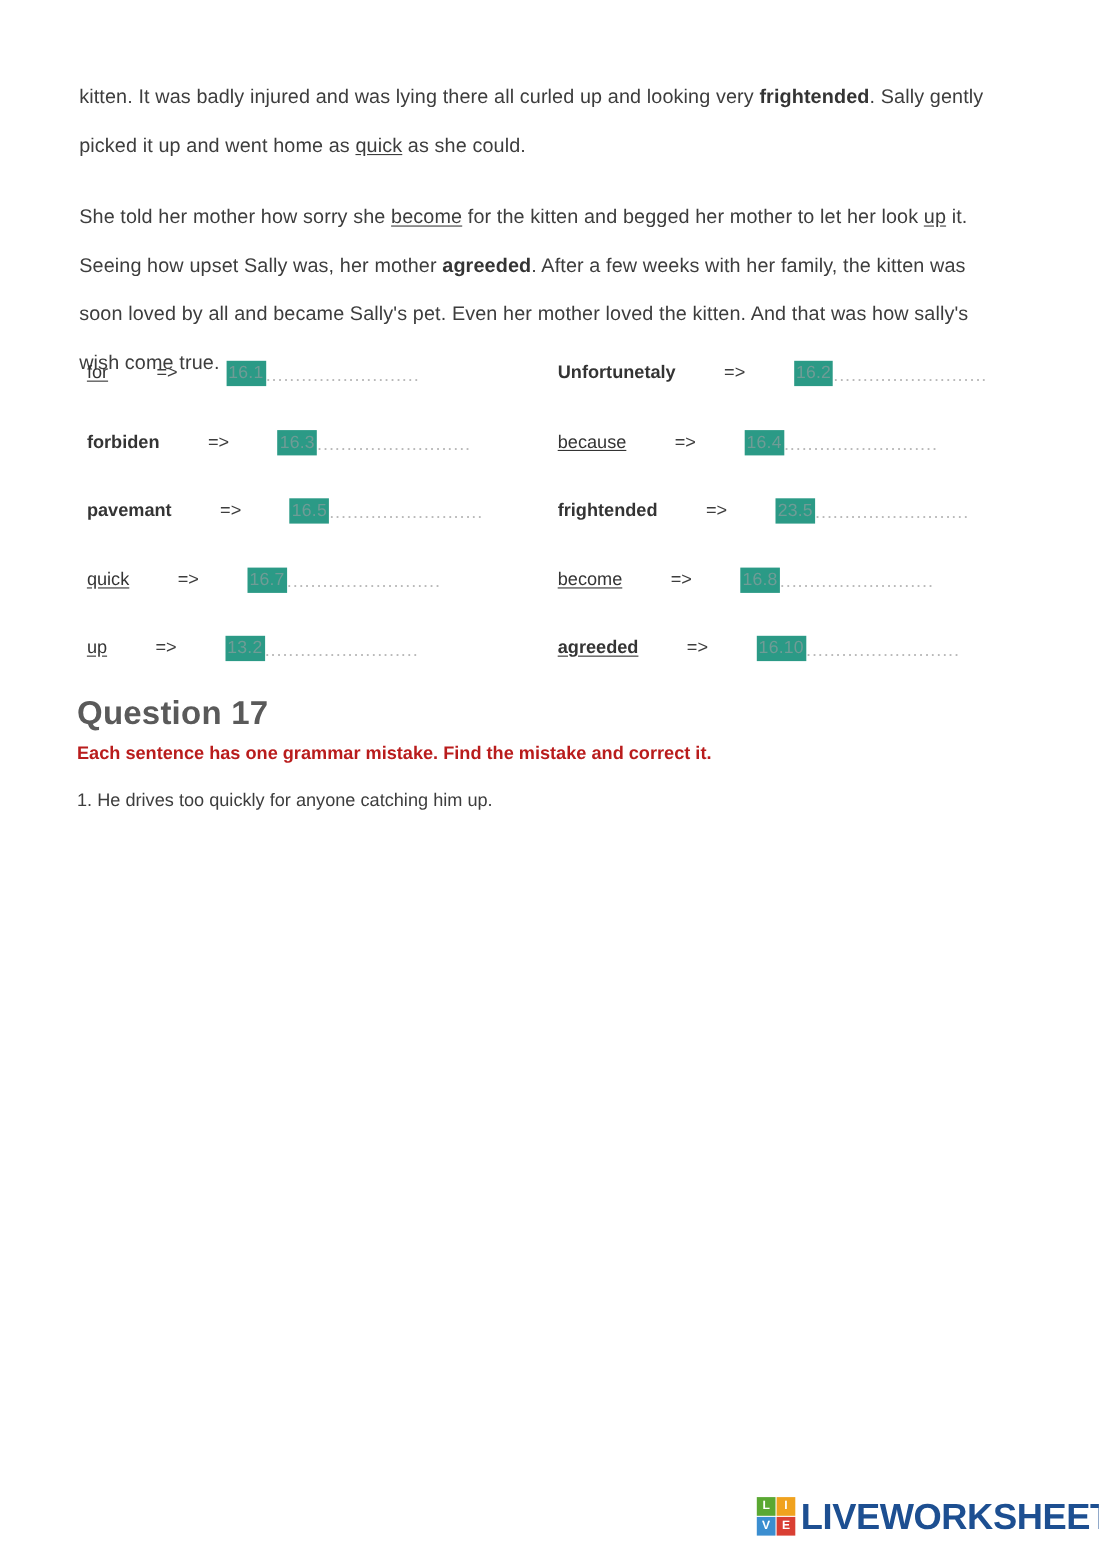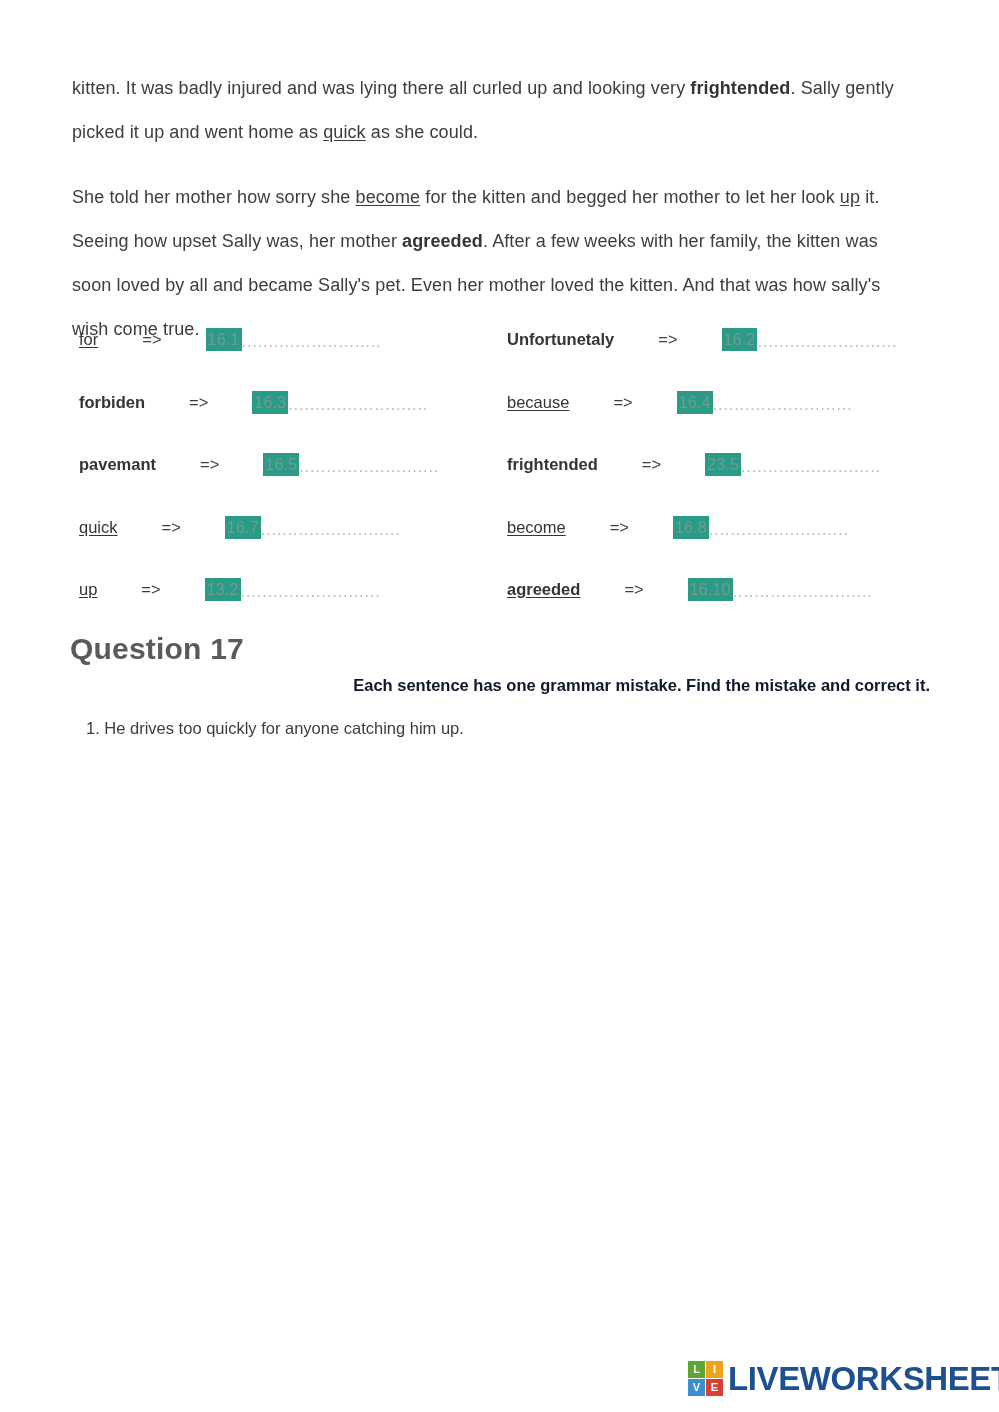--- a/index.html
+++ b/index.html
@@ -111,27 +111,26 @@
     font-size: 30px;
     font-weight: 700;
     color: #5a5a5a;
     line-height: 38px;
     margin: 0 0 4px 0;
     letter-spacing: 0.2px;
   }
   .q-instr {
     font-size: 16.5px;
     font-weight: 700;
-    color: #0f172a;
+    color: #b91c1c;
     line-height: 27px;
     margin: 0 0 16px 0;
-    text-align: right;
   }
   .q-list {
-    margin: 16px;
+    margin: 0;
     padding: 0;
     list-style: none;
   }
   .q-item {
     font-size: 16.5px;
     line-height: 27.8px;
     color: #3d3d3d;
   }
 
   

